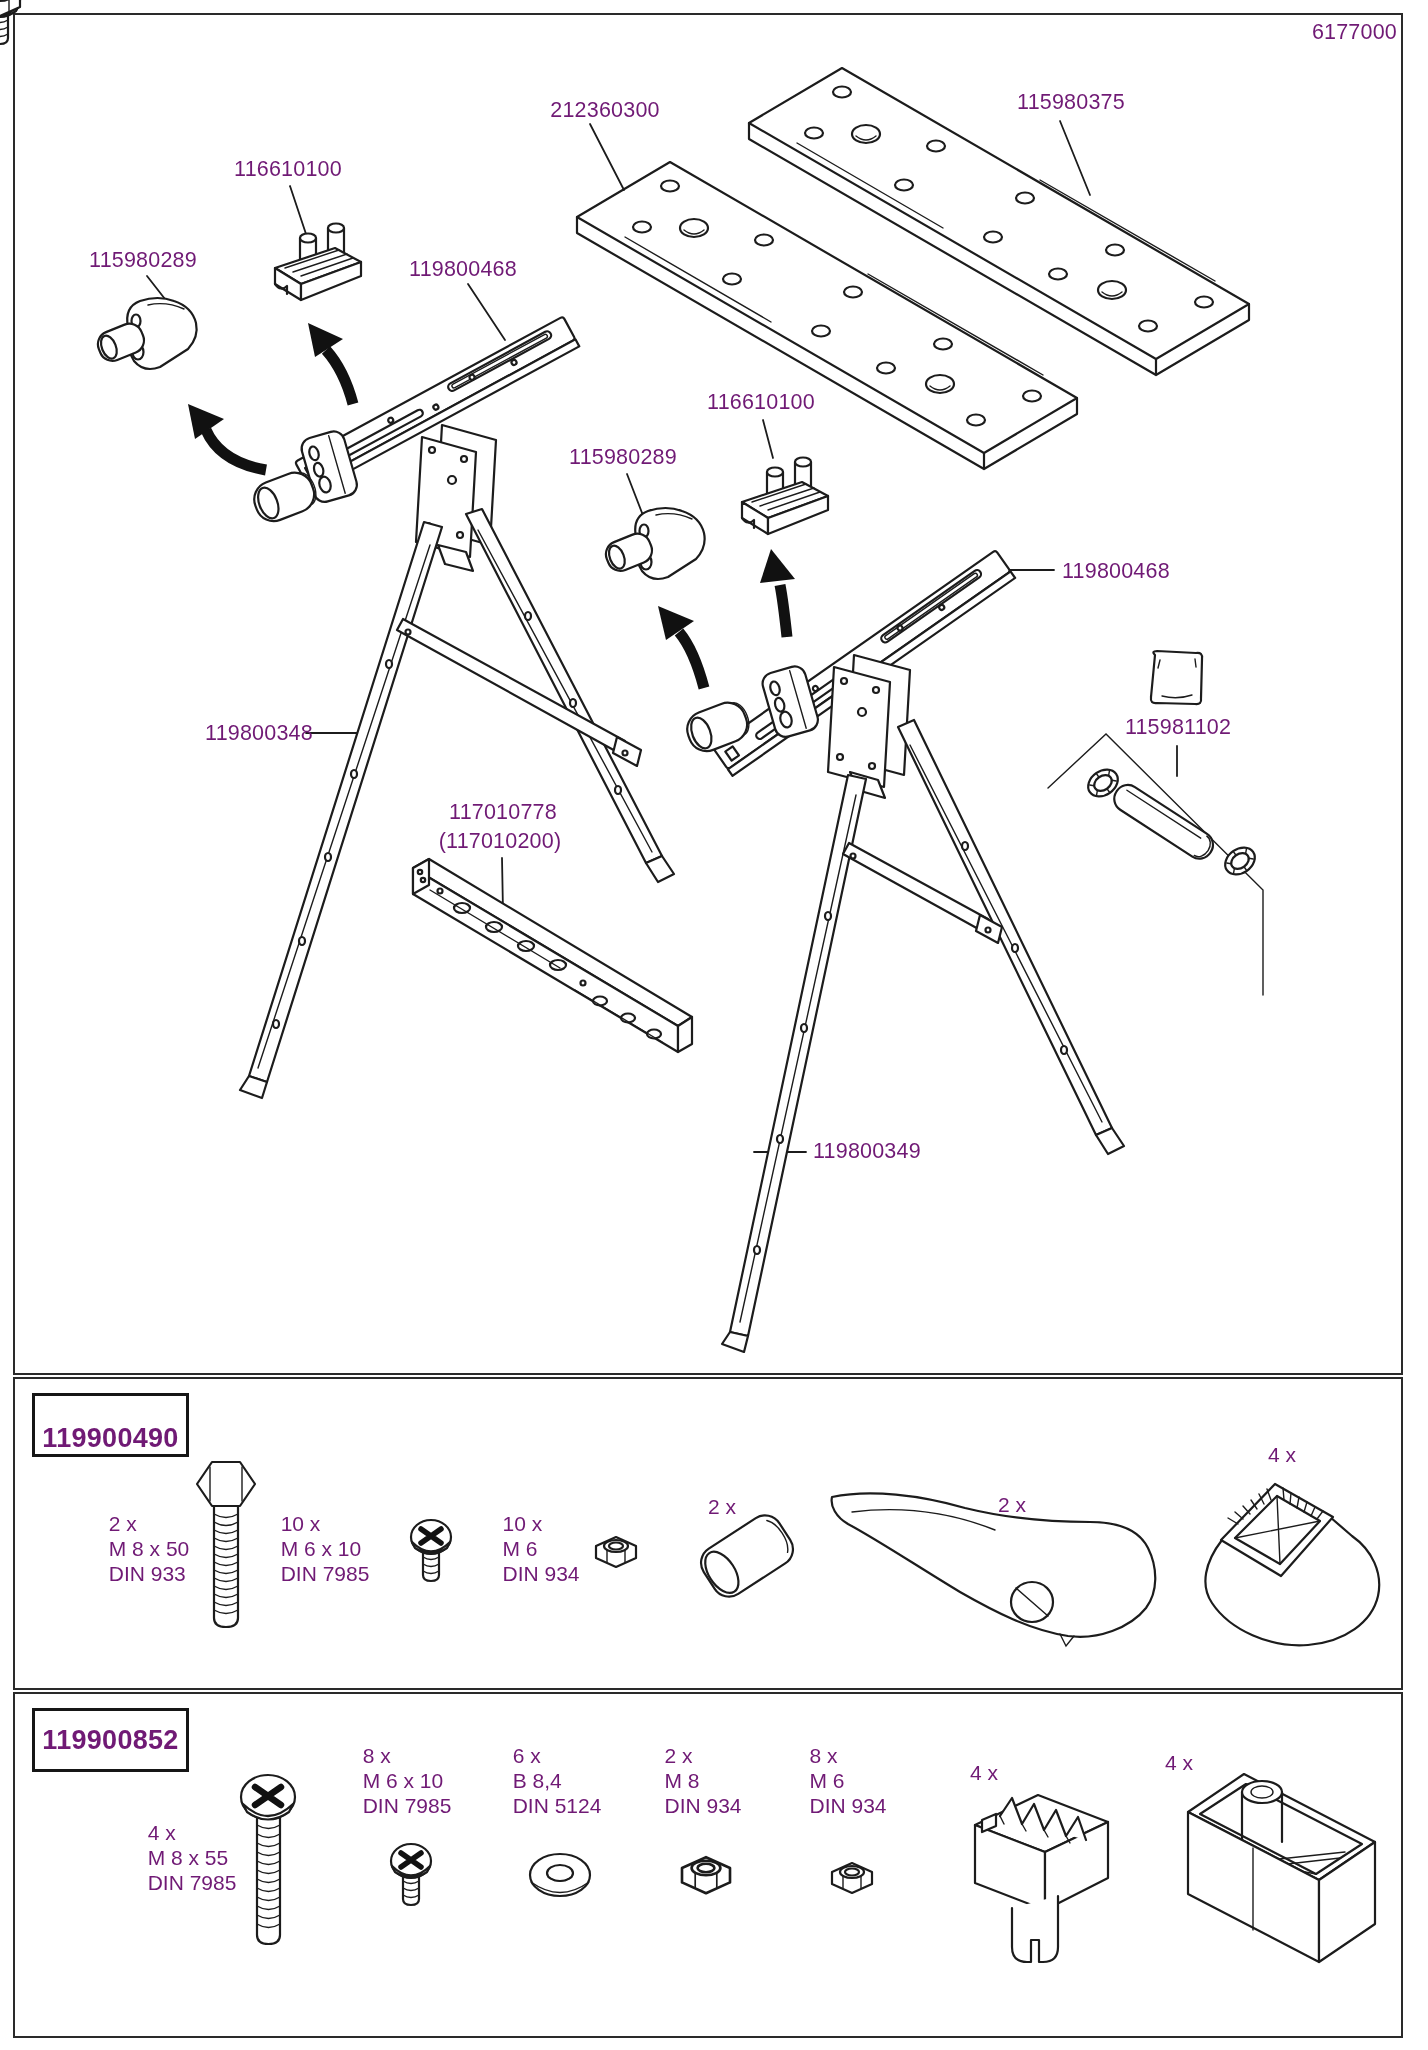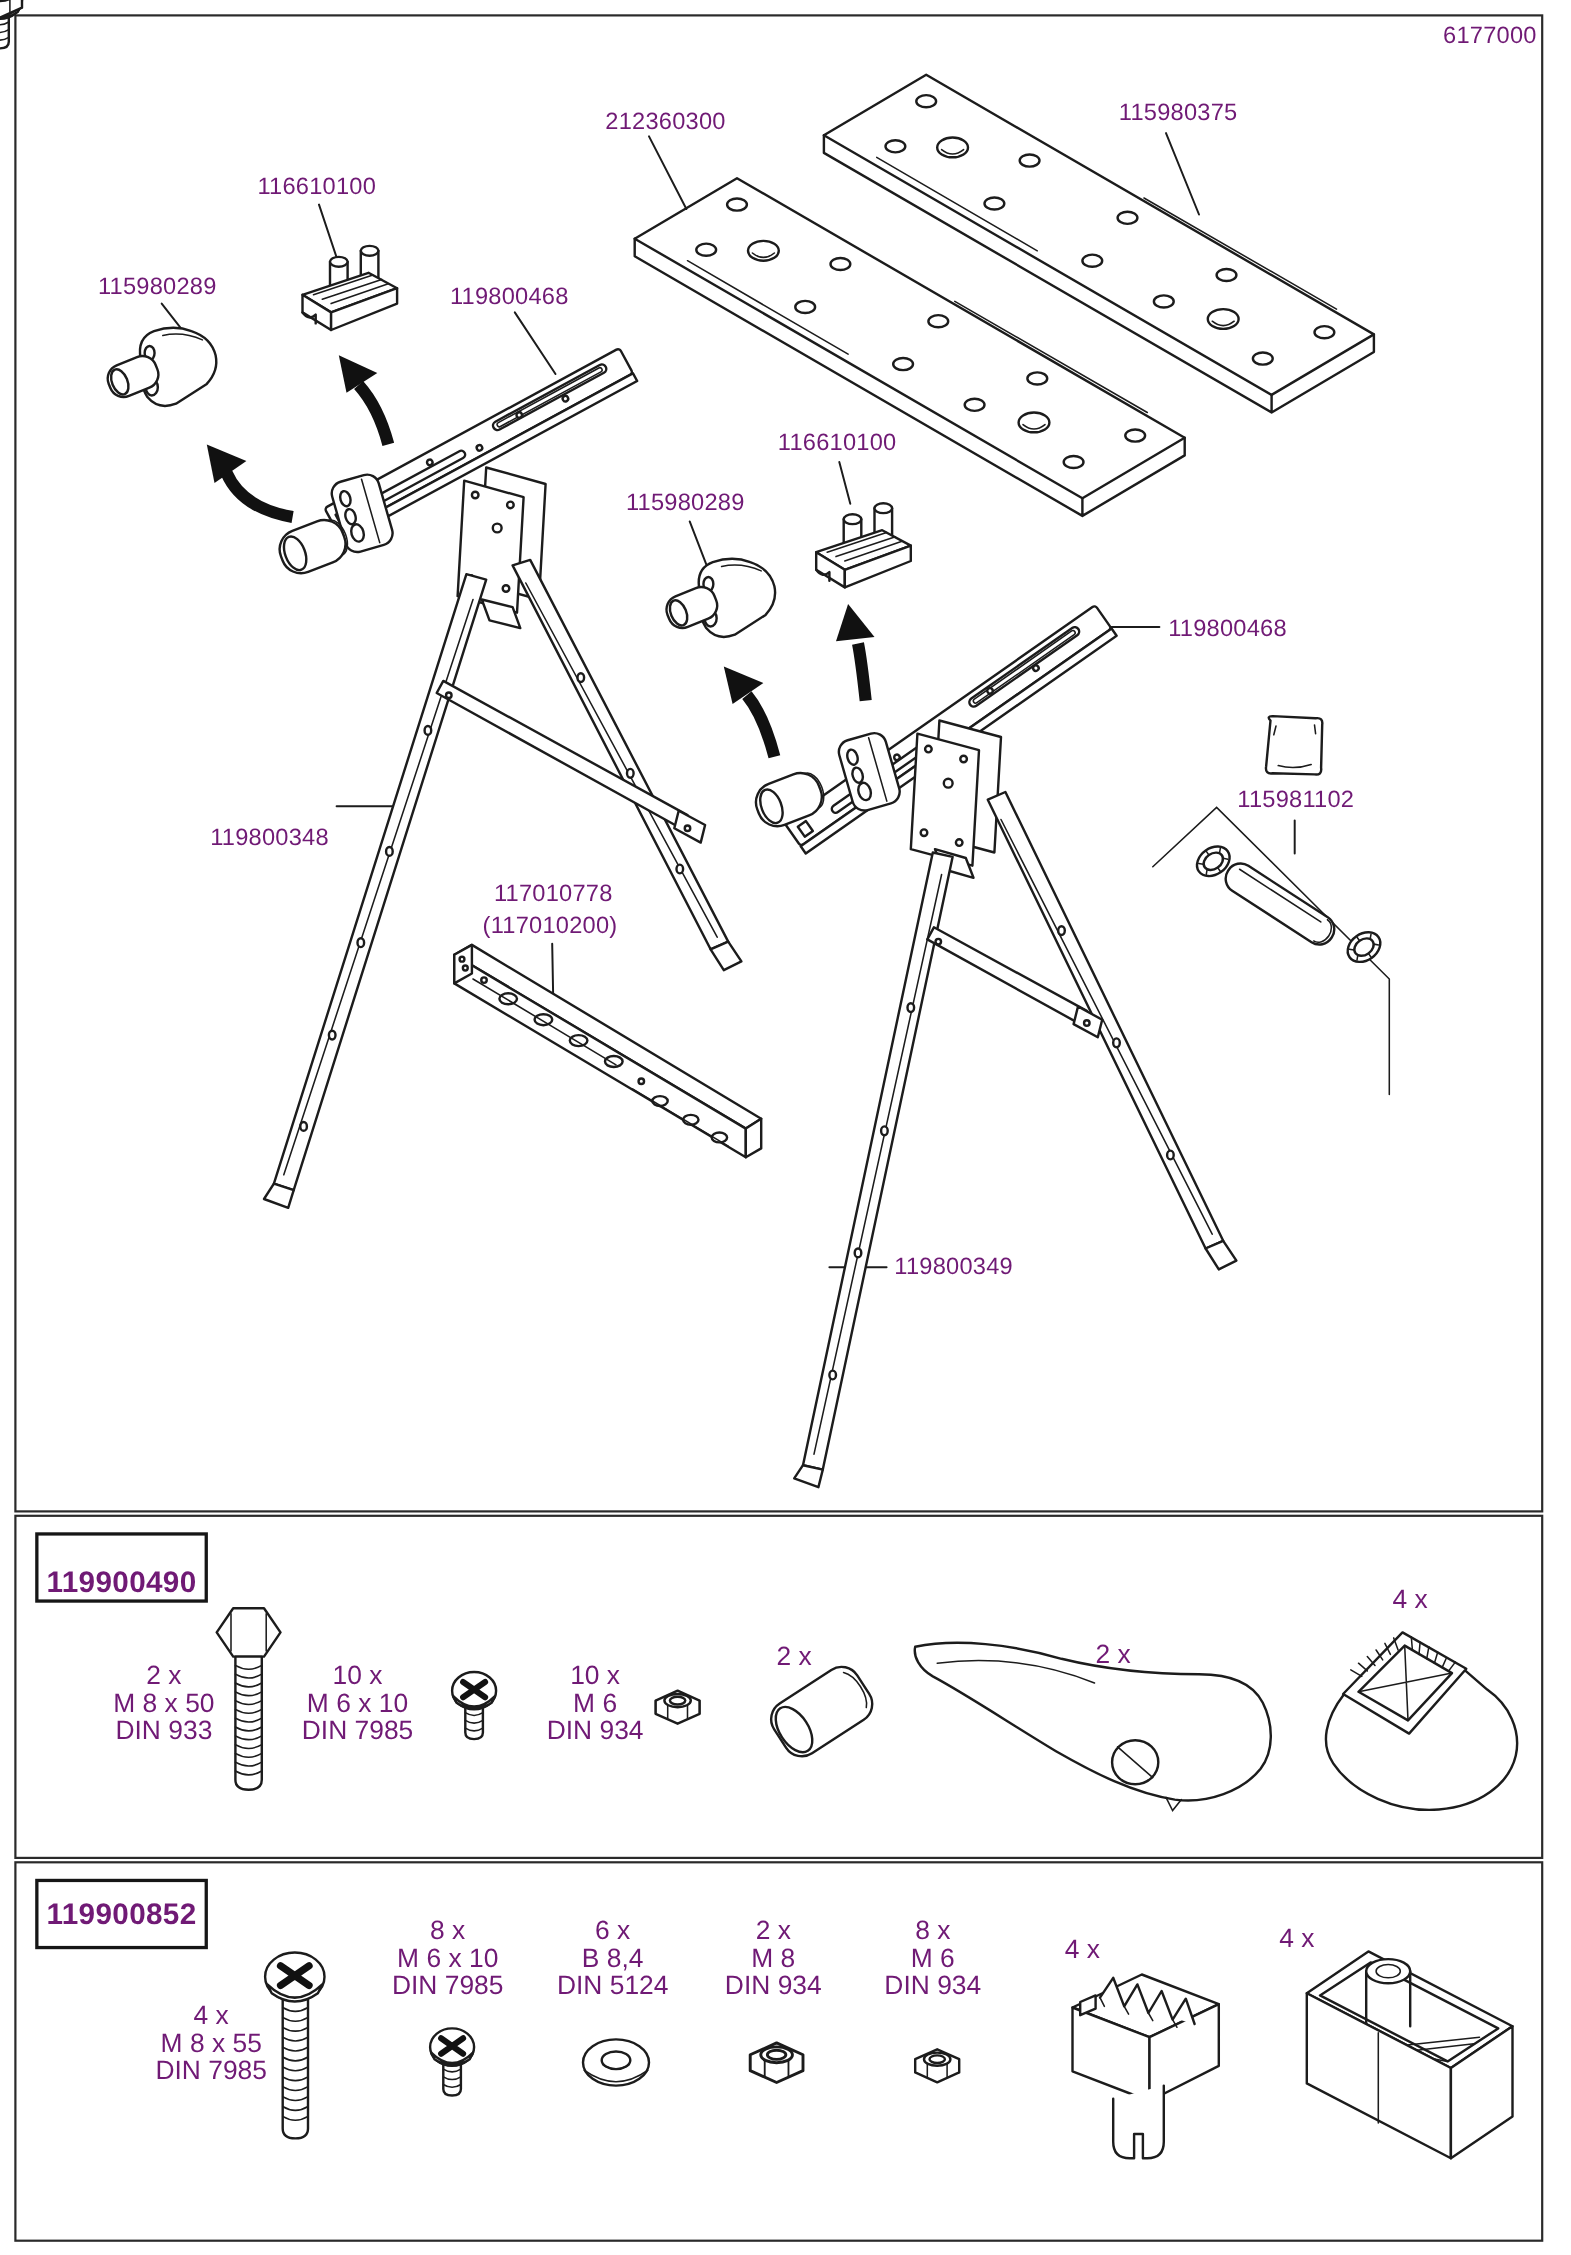--- a/index.html
+++ b/index.html
@@ -14,22 +14,22 @@
     transform:translateX(-50%); letter-spacing:0.2px;
   }
   .lbl.la { transform:none; }
   .lbl.ra { transform:translateX(-100%); }
   .kitnum {
     position:absolute; border:3px solid #161616; display:flex; align-items:center;
     justify-content:center; font-weight:bold; font-size:27px; letter-spacing:0.3px;
     background:#fff;
   }
   .kitlbl {
-    position:absolute; text-align:center; transform:translateX(-50%);
-    font-size:24px; line-height:25px; white-space:nowrap;
+    position:absolute; transform:translateX(-50%);
+    font-size:21px; line-height:25px; white-space:nowrap;
   }
   svg * { vector-effect:none; }
   .ln   { fill:none; stroke:#1c1c1c; stroke-width:2.2; stroke-linejoin:round; stroke-linecap:round; }
   .lnw  { fill:#ffffff; stroke:#1c1c1c; stroke-width:2.2; stroke-linejoin:round; stroke-linecap:round; }
   .thin { fill:none; stroke:#1c1c1c; stroke-width:1.4; stroke-linecap:round; }
   .ldr  { fill:none; stroke:#1c1c1c; stroke-width:1.8; stroke-linecap:round; }
   .blk  { fill:#111; stroke:none; }
 </style>
 </head>
 <body>
@@ -392,21 +392,21 @@
   <div class="lbl ra" style="left:1397px; top:21px;">6177000</div>
 
   <div class="lbl" style="left:605px; top:99px;">212360300</div>
   <div class="lbl" style="left:1071px; top:91px;">115980375</div>
   <div class="lbl" style="left:288px; top:158px;">116610100</div>
   <div class="lbl" style="left:143px; top:249px;">115980289</div>
   <div class="lbl" style="left:463px; top:258px;">119800468</div>
   <div class="lbl" style="left:761px; top:391px;">116610100</div>
   <div class="lbl" style="left:623px; top:446px;">115980289</div>
   <div class="lbl la" style="left:1062px; top:560px;">119800468</div>
-  <div class="lbl" style="left:245px; top:722px;margin-top:28px;">119800348</div>
+  <div class="lbl" style="left:259px; top:722px;">119800348</div>
   <div class="lbl" style="left:1178px; top:716px;">115981102</div>
   <div class="lbl" style="left:503px; top:801px;">117010778</div>
   <div class="lbl" style="left:500px; top:830px;">(117010200)</div>
   <div class="lbl la" style="left:813px; top:1140px;text-align:right;">119800349</div>
 
   <div class="kitnum" style="left:32px; top:1393px; width:151px; height:58px;align-items:flex-end;">
     <span>119900490</span>
   </div>
   <div class="kitlbl" style="left:149px; top:1511px;">
     <div>2 x</div>

